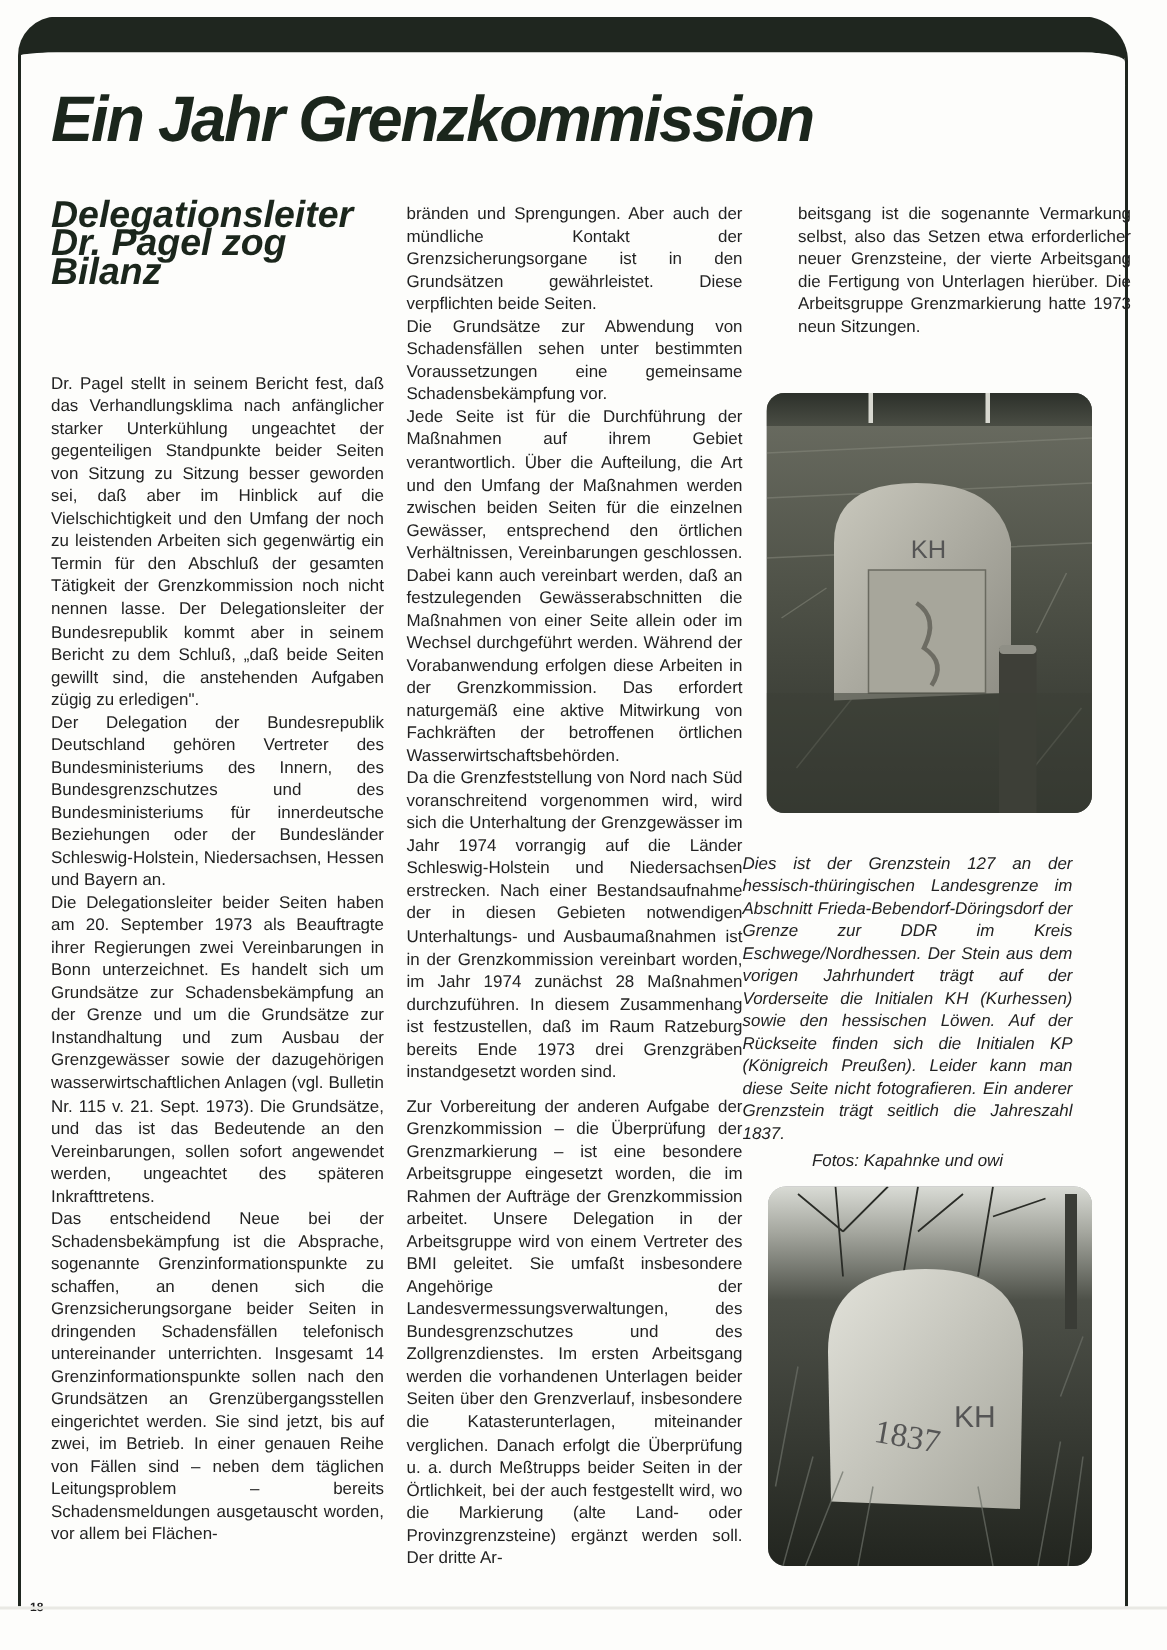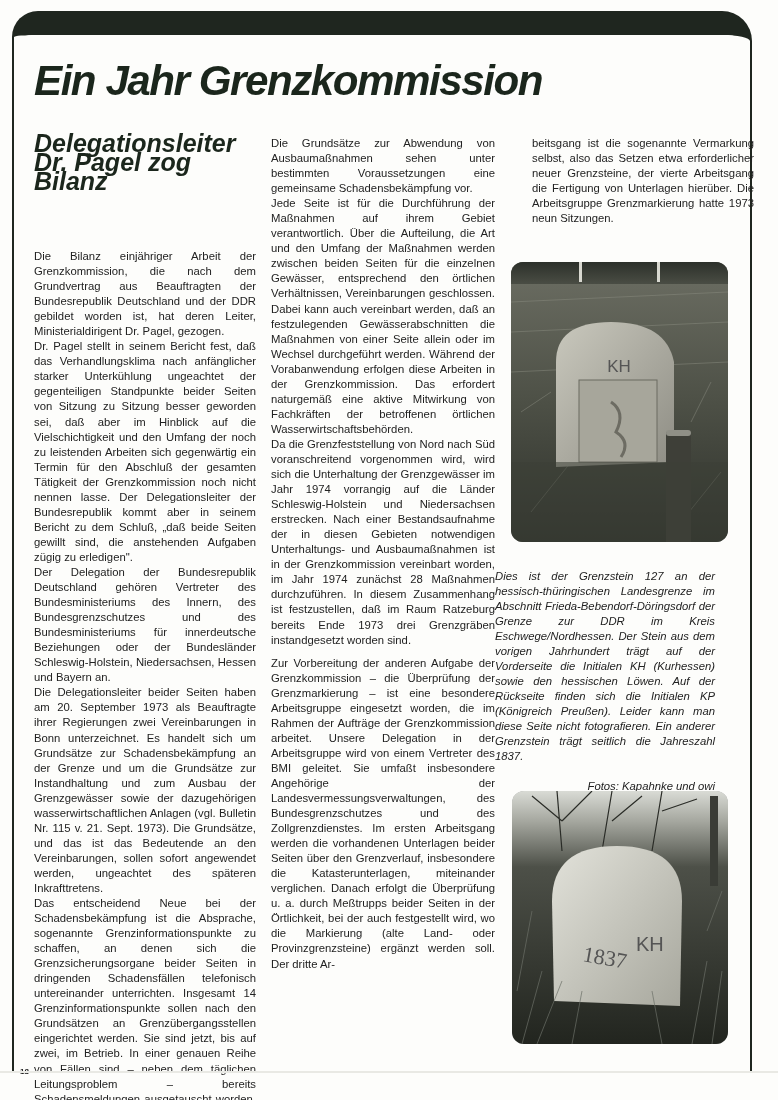--- a/index.html
+++ b/index.html
@@ -38,47 +38,47 @@
   .c3 { left:532px; top:136px; width:222px; }
   .photo {
     position:absolute; overflow:hidden; border-radius:12px; background:#a3a3a3;
   }
   .photo1 { left:511px; top:262px; width:217px; height:280px; }
   .photo2 { left:512px; top:791px; width:216px; height:253px; }
   .caption {
     position:absolute; left:495px; top:569px; width:220px;
     font-style:italic; font-size:11.3px; line-height:15px; text-align:justify; color:#222;
   }
-  .credit { text-align:right; margin-top:15px; }
+  .credit { text-align:center; margin-top:3px; }
   .pagenum {
     position:absolute; left:20px; top:1067px; font-size:8px; font-weight:bold; color:#222;
   }
   .bottom-line {
     position:absolute; left:0; top:1071px; width:778px; height:2px; background:#e9e9e4;
   }
 </style>
 </head>
 <body>
 
 <div class="frame"></div>
 <div class="frame-inner-top"></div>
 
 <h1 class="title">Ein Jahr Grenzkommission</h1>
 <h2 class="subtitle">Delegationsleiter Dr. Pagel zog Bilanz</h2>
 
 <div class="col c1">
-  <p>Die Bilanz einjähriger Arbeit der Grenzkommission, die nach dem Grundvertrag aus Beauftragten der Bundesrepublik Deutschland und der DDR gebildet worden ist, hat deren Leiter, Ministerialdirigent Dr. Pagel, gezogen.</p>
   <p>Dr. Pagel stellt in seinem Bericht fest, daß das Verhandlungsklima nach anfänglicher starker Unterkühlung ungeachtet der gegenteiligen Standpunkte beider Seiten von Sitzung zu Sitzung besser geworden sei, daß aber im Hinblick auf die Vielschichtigkeit und den Umfang der noch zu leistenden Arbeiten sich gegenwärtig ein Termin für den Abschluß der gesamten Tätigkeit der Grenzkommission noch nicht nennen lasse. Der Delegationsleiter der Bundesrepublik kommt aber in seinem Bericht zu dem Schluß, „daß beide Seiten gewillt sind, die anstehenden Aufgaben zügig zu erledigen".</p>
   <p>Der Delegation der Bundesrepublik Deutschland gehören Vertreter des Bundesministeriums des Innern, des Bundesgrenzschutzes und des Bundesministeriums für innerdeutsche Beziehungen oder der Bundesländer Schleswig-Holstein, Niedersachsen, Hessen und Bayern an.</p>
   <p>Die Delegationsleiter beider Seiten haben am 20. September 1973 als Beauftragte ihrer Regierungen zwei Vereinbarungen in Bonn unterzeichnet. Es handelt sich um Grundsätze zur Schadensbekämpfung an der Grenze und um die Grundsätze zur Instandhaltung und zum Ausbau der Grenzgewässer sowie der dazugehörigen wasserwirtschaftlichen Anlagen (vgl. Bulletin Nr. 115 v. 21. Sept. 1973). Die Grundsätze, und das ist das Bedeutende an den Vereinbarungen, sollen sofort angewendet werden, ungeachtet des späteren Inkrafttretens.</p>
   <p>Das entscheidend Neue bei der Schadensbekämpfung ist die Absprache, sogenannte Grenzinformationspunkte zu schaffen, an denen sich die Grenzsicherungsorgane beider Seiten in dringenden Schadensfällen telefonisch untereinander unterrichten. Insgesamt 14 Grenzinformationspunkte sollen nach den Grundsätzen an Grenzübergangsstellen eingerichtet werden. Sie sind jetzt, bis auf zwei, im Betrieb. In einer genauen Reihe von Fällen sind – neben dem täglichen Leitungsproblem – bereits Schadensmeldungen ausgetauscht worden, vor allem bei Flächen-</p>
 </div>
 
 <div class="col c2">
-  <p>Die Grundsätze zur Abwendung von Ausbaumaßnahmen sehen unter bestimmten Voraussetzungen eine gemeinsame Schadensbekämpfung vor.</p>
+  <p>bränden und Sprengungen. Aber auch der mündliche Kontakt der Grenzsicherungsorgane ist in den Grundsätzen gewährleistet. Diese verpflichten beide Seiten.</p>
+  <p>Die Grundsätze zur Abwendung von Schadensfällen sehen unter bestimmten Voraussetzungen eine gemeinsame Schadensbekämpfung vor.</p>
   <p>Jede Seite ist für die Durchführung der Maßnahmen auf ihrem Gebiet verantwortlich. Über die Aufteilung, die Art und den Umfang der Maßnahmen werden zwischen beiden Seiten für die einzelnen Gewässer, entsprechend den örtlichen Verhältnissen, Vereinbarungen geschlossen. Dabei kann auch vereinbart werden, daß an festzulegenden Gewässerabschnitten die Maßnahmen von einer Seite allein oder im Wechsel durchgeführt werden. Während der Vorabanwendung erfolgen diese Arbeiten in der Grenzkommission. Das erfordert naturgemäß eine aktive Mitwirkung von Fachkräften der betroffenen örtlichen Wasserwirtschaftsbehörden.</p>
   <p>Da die Grenzfeststellung von Nord nach Süd voranschreitend vorgenommen wird, wird sich die Unterhaltung der Grenzgewässer im Jahr 1974 vorrangig auf die Länder Schleswig-Holstein und Niedersachsen erstrecken. Nach einer Bestandsaufnahme der in diesen Gebieten notwendigen Unterhaltungs- und Ausbaumaßnahmen ist in der Grenzkommission vereinbart worden, im Jahr 1974 zunächst 28 Maßnahmen durchzuführen. In diesem Zusammenhang ist festzustellen, daß im Raum Ratzeburg bereits Ende 1973 drei Grenzgräben instandgesetzt worden sind.</p>
   <p class="gap">Zur Vorbereitung der anderen Aufgabe der Grenzkommission – die Überprüfung der Grenzmarkierung – ist eine besondere Arbeitsgruppe eingesetzt worden, die im Rahmen der Aufträge der Grenzkommission arbeitet. Unsere Delegation in der Arbeitsgruppe wird von einem Vertreter des BMI geleitet. Sie umfaßt insbesondere Angehörige der Landesvermessungsverwaltungen, des Bundesgrenzschutzes und des Zollgrenzdienstes. Im ersten Arbeitsgang werden die vorhandenen Unterlagen beider Seiten über den Grenzverlauf, insbesondere die Katasterunterlagen, miteinander verglichen. Danach erfolgt die Überprüfung u. a. durch Meßtrupps beider Seiten in der Örtlichkeit, bei der auch festgestellt wird, wo die Markierung (alte Land- oder Provinzgrenzsteine) ergänzt werden soll. Der dritte Ar-</p>
 </div>
 
 <div class="col c3">
   <p>beitsgang ist die sogenannte Vermarkung selbst, also das Setzen etwa erforderlicher neuer Grenzsteine, der vierte Arbeitsgang die Fertigung von Unterlagen hierüber. Die Arbeitsgruppe Grenzmarkierung hatte 1973 neun Sitzungen.</p>
 </div>
 
 <div class="photo photo1">

